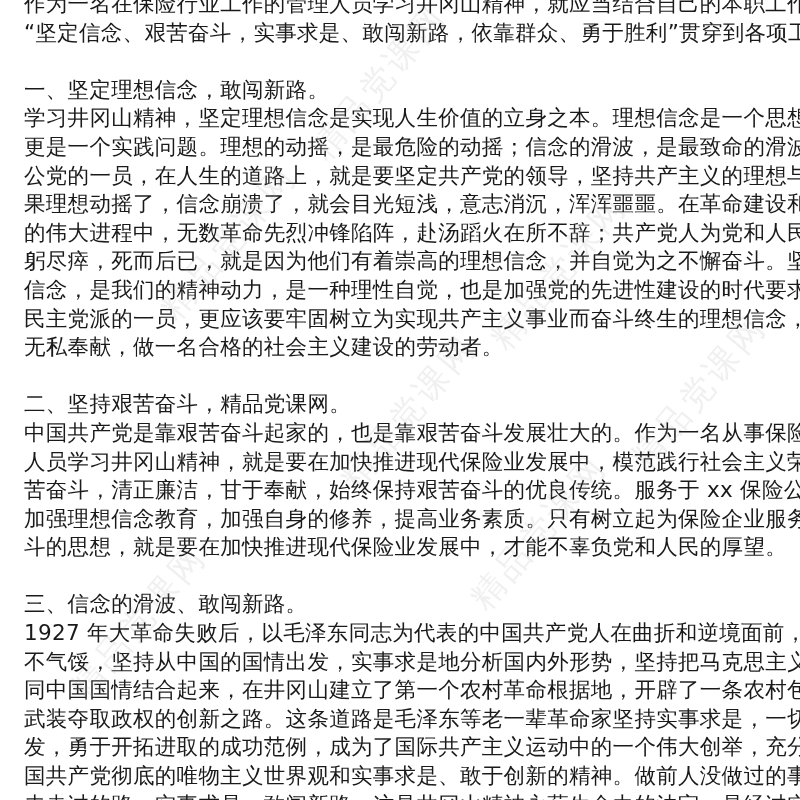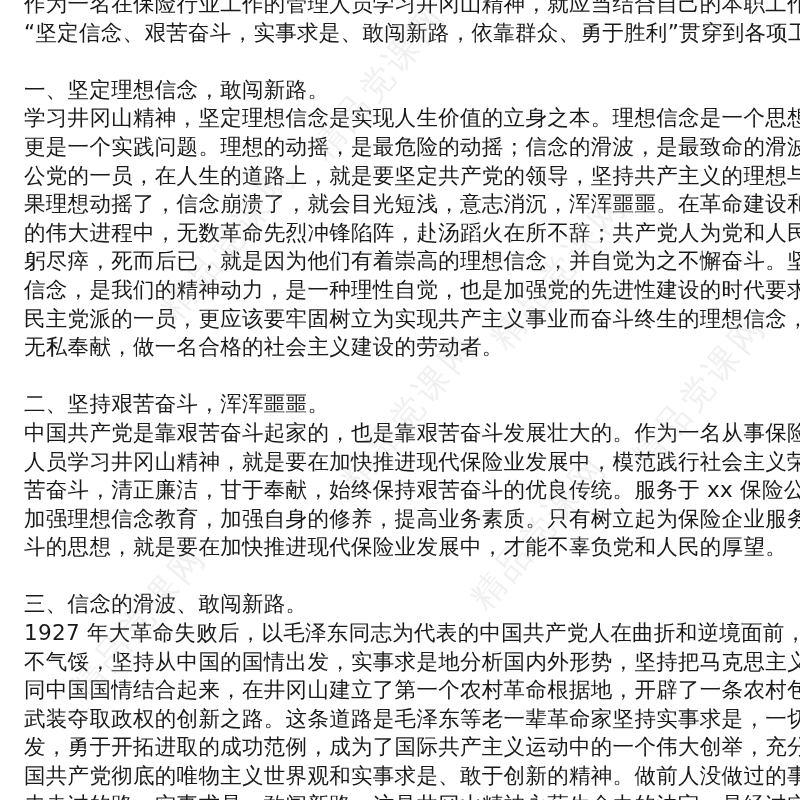--- a/index.html
+++ b/index.html
@@ -78,21 +78,21 @@
     <span class="line">果理想动摇了，信念崩溃了，就会目光短浅，意志消沉，浑浑噩噩。在革命建设和改革发展</span>
     <span class="line">的伟大进程中，无数革命先烈冲锋陷阵，赴汤蹈火在所不辞；共产党人为党和人民的事业鞠</span>
     <span class="line">躬尽瘁，死而后已，就是因为他们有着崇高的理想信念，并自觉为之不懈奋斗。坚定的理想</span>
     <span class="line">信念，是我们的精神动力，是一种理性自觉，也是加强党的先进性建设的时代要求。我作为</span>
     <span class="line">民主党派的一员，更应该要牢固树立为实现共产主义事业而奋斗终生的理想信念，勤奋工作，</span>
     <span class="line last">无私奉献，做一名合格的社会主义建设的劳动者。</span>
   </div>
   <span class="blank"></span>
 
   <div>
-    <span class="line last">二、坚持艰苦奋斗，浑浑噩噩。</span>
+    <span class="line last">二、坚持艰苦奋斗，精品党课网。</span>
     <span class="line">中国共产党是靠艰苦奋斗起家的，也是靠艰苦奋斗发展壮大的。作为一名从事保险业的管理</span>
     <span class="line">人员学习井冈山精神，就是要在加快推进现代保险业发展中，模范践行社会主义荣辱观，艰</span>
     <span class="line">苦奋斗，清正廉洁，甘于奉献，始终保持艰苦奋斗的优良传统。服务于 xx 保险公司，不断</span>
     <span class="line">加强理想信念教育，加强自身的修养，提高业务素质。只有树立起为保险企业服务而艰苦奋</span>
     <span class="line last">斗的思想，就是要在加快推进现代保险业发展中，才能不辜负党和人民的厚望。</span>
   </div>
   <span class="blank"></span>
 
   <div>
     <span class="line last">三、信念的滑波、敢闯新路。</span>

